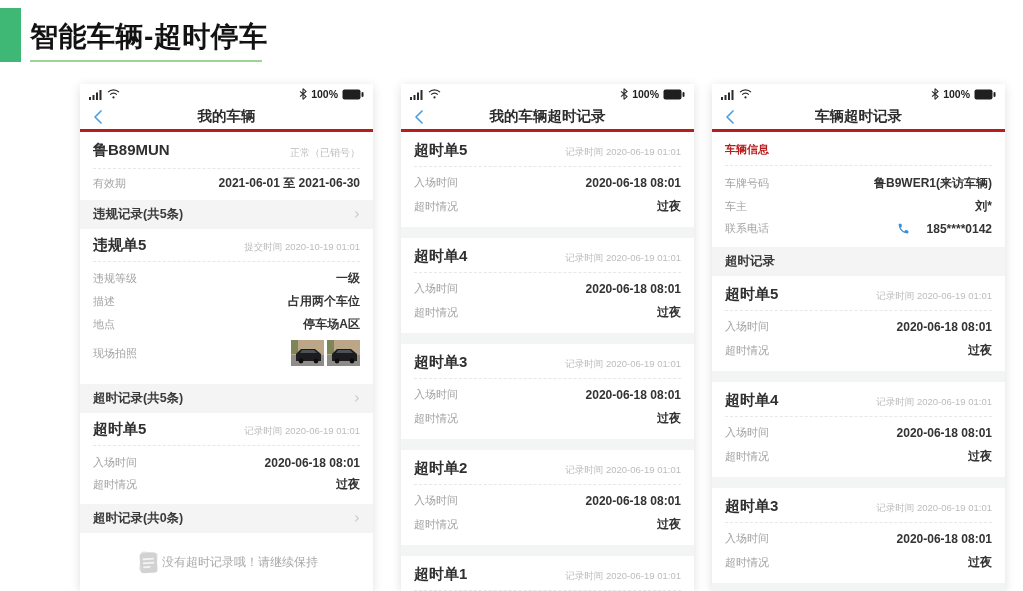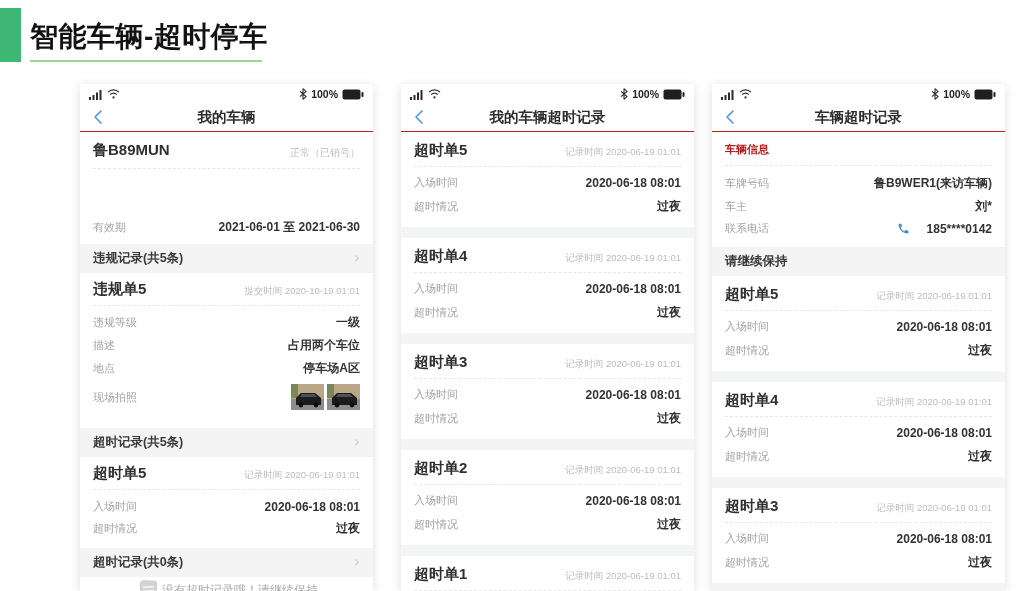--- a/index.html
+++ b/index.html
@@ -17,21 +17,21 @@
     box-shadow:0 2px 10px rgba(0,0,0,.13); display:flex; flex-direction:column; overflow:hidden; }
   .phone-1 { left:80px; }
   .phone-2 { left:401px; }
   .phone-3 { left:712px; }
 
   .statusbar { height:20px; display:flex; align-items:center; justify-content:space-between; padding:0 9px; flex:none; }
   .sb-left, .sb-right { display:flex; align-items:center; gap:4px; }
   .sb-pct { font-size:10.5px; color:#222; font-weight:600; }
 
   .navbar { height:28px; position:relative; display:flex; align-items:center; justify-content:center;
-    border-bottom:1px solid #b91c1c; flex:none; }
+    border-bottom:3px solid #b91c1c; flex:none; }
   .nav-back { position:absolute; left:13px; top:5px; width:10px; height:16px; cursor:pointer; }
   .nav-title { font-size:14.5px; font-weight:700; color:#2d2d2d; }
 
   .sec-header { background:#f4f4f4; padding:6px 13px; display:flex; align-items:center; justify-content:space-between; flex:none;text-align:center; }
   .sec-header .sec-title { font-size:12.5px; font-weight:700; color:#3a3a3a; }
   .sec-chevron { color:#c9c9c9; font-size:15px; line-height:1; font-family:"DejaVu Sans",sans-serif; }
 
   .dash { border-top:1px dashed #e7e7e7; margin:0 13px; }
 
   .kv { display:flex; align-items:center; justify-content:space-between; padding:3px 13px; }
@@ -39,21 +39,21 @@
   .kv .val { font-size:12px; color:#333; font-weight:700; }
 
   .card-head { display:flex; align-items:baseline; justify-content:space-between; padding:7px 13px 6px; }
   .card-title { font-size:15px; font-weight:700; color:#2f2f2f; }
   .card-meta { font-size:9.5px; color:#bcbcbc; }
 
   
   .plate-row { display:flex; align-items:flex-end; justify-content:space-between; padding:9px 13px 8px; }
   .plate-no { font-size:15px; font-weight:700; color:#2f2f2f; }
   .plate-status { font-size:10px; color:#bdbdbd; }
-  .validity { padding:6px 13px 8px;margin-top:44px; }
+  .validity { padding:6px 13px 8px; }
   .vio-rows { padding:5px 0 8px; }
   .photo-row { display:flex; justify-content:space-between; padding:4px 13px 10px; }
   .photo-row .lbl { font-size:11px; color:#a4a4a4; padding-top:6px; }
   .photos { display:flex; gap:3px; }
   .photos svg { display:block; }
 
   .empty-wrap { height:78px; display:flex; align-items:center; justify-content:center; }
   .empty-text { font-size:12px; color:#a9a9a9; }
   .panel-footer { flex:1; background:#f2f3f3; }
 
@@ -417,21 +417,21 @@
                   <path fill="#3d8fd8" d="M6.62 10.79c1.44 2.83 3.76 5.14 6.59 6.59l2.2-2.2c.27-.27.67-.36 1.02-.24 1.12.37 2.33.57 3.57.57.55 0 1 .45 1 1V20c0 .55-.45 1-1 1-9.39 0-17-7.61-17-17 0-.55.45-1 1-1h3.5c.55 0 1 .45 1 1 0 1.25.2 2.45.57 3.57.11.35.03.74-.25 1.02l-2.2 2.2z"></path>
                 </svg>
               </span>
             <span>185****0142</span>
           </span>
         </div>
       </div>
     </div>
 
     <div class="sec-header">
-      <span class="sec-title">请继续保持</span>
+      <span class="sec-title">超时记录</span>
     </div>
 
     <div class="card-list">
 
         <div class="ot-card">
           <div class="card-head">
             <span class="card-title">超时单5</span>
             <span class="card-meta">记录时间  2020-06-19 01:01</span>
           </div>
           <div class="dash"></div>

